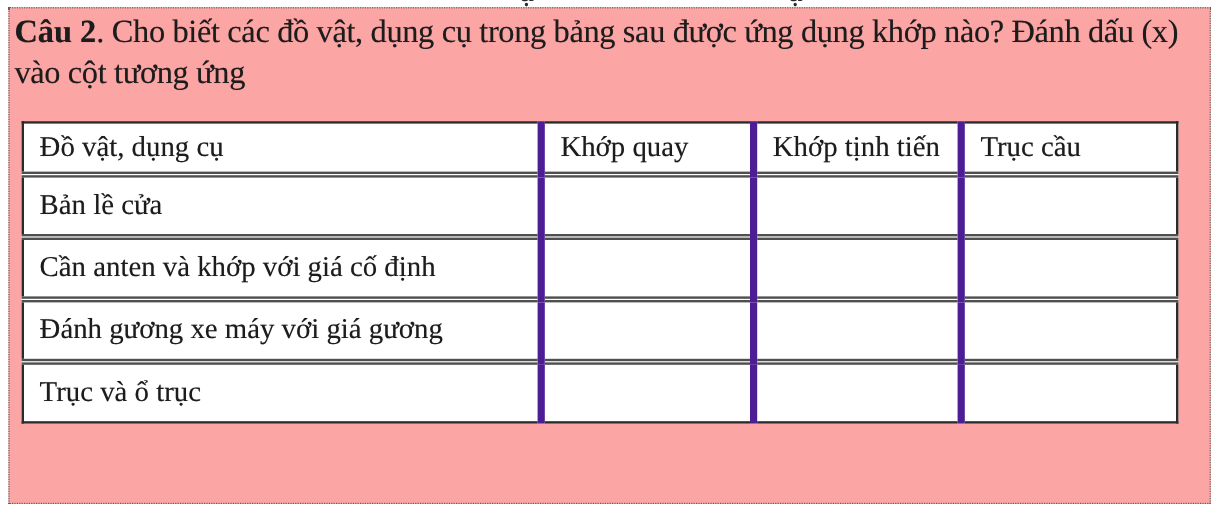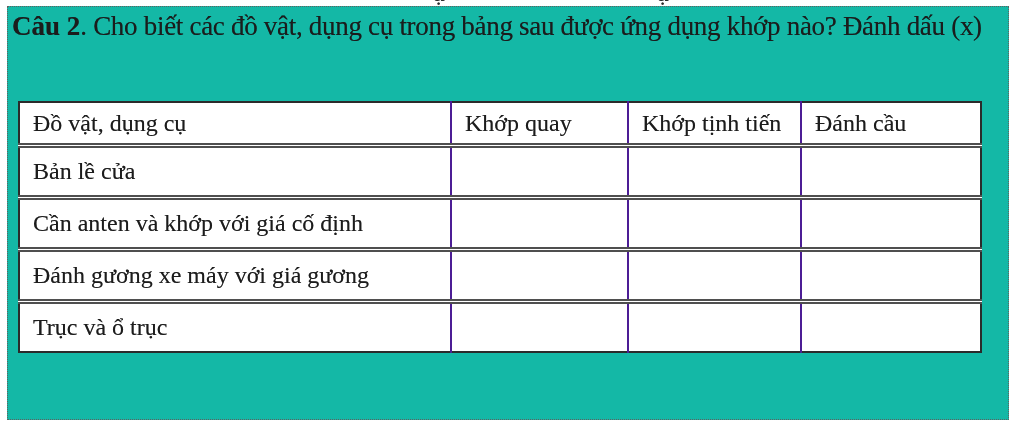--- a/index.html
+++ b/index.html
@@ -11,21 +11,21 @@
     font-family:"Liberation Serif","DejaVu Serif",serif;
     color:#1c1c1c;
   }
 
   
   .frame{
     position:absolute;
     left:7px;top:6px;
     width:1000px;height:412px;
     border:1px dotted #606060;
-    background:#14b8a6;
+    background:#fca5a5;
     overflow:hidden;
   }
 
   
   .question{
     position:absolute;
     left:4px;top:2px;
     width:994px;
     font-size:27px;
     line-height:34px;
@@ -39,21 +39,21 @@
   table.sheet{
     position:absolute;
     left:10px;top:94px;
     width:962px;
     table-layout:fixed;
     border-collapse:collapse;
     border:2px solid #2b2b2b;
     background:#fff;
   }
   table.sheet th, table.sheet td{
-    border-left:2px solid #4c1d95;
+    border-left:6px solid #4c1d95;
     border-top:5px double #4f4f4f;
     font-weight:normal;
     font-size:24px;
     text-align:left;
     padding:0 6px 0 13px;
     vertical-align:middle;
     white-space:nowrap;
     overflow:hidden;
     text-shadow:0 0 0.6px rgba(0,0,0,0.45);
   }
@@ -79,35 +79,36 @@
 
 <div class="top-strip">
   <span class="a1">ụ</span>
   <span class="a2">ự</span>
 </div>
 
 <div class="frame">
 
   <div class="question">
     <div><b>Câu 2</b><span>. Cho biết các đồ vật, dụng cụ trong bảng sau được ứng dụng khớp nào? Đánh dấu (x)</span></div>
+    <div>vào cột tương ứng</div>
   </div>
 
   <table class="sheet">
     <colgroup>
       <col style="width:432px">
       <col style="width:177px">
       <col style="width:173px">
       <col style="width:180px">
     </colgroup>
     <thead>
       <tr>
         <th>Đồ vật, dụng cụ</th>
         <th>Khớp quay</th>
         <th>Khớp tịnh tiến</th>
-        <th>Đánh cầu</th>
+        <th>Trục cầu</th>
       </tr>
     </thead>
     <tbody>
 
     <tr>
         <td>Bản lề cửa</td>
         <td></td>
         <td></td>
         <td></td>
       </tr>

